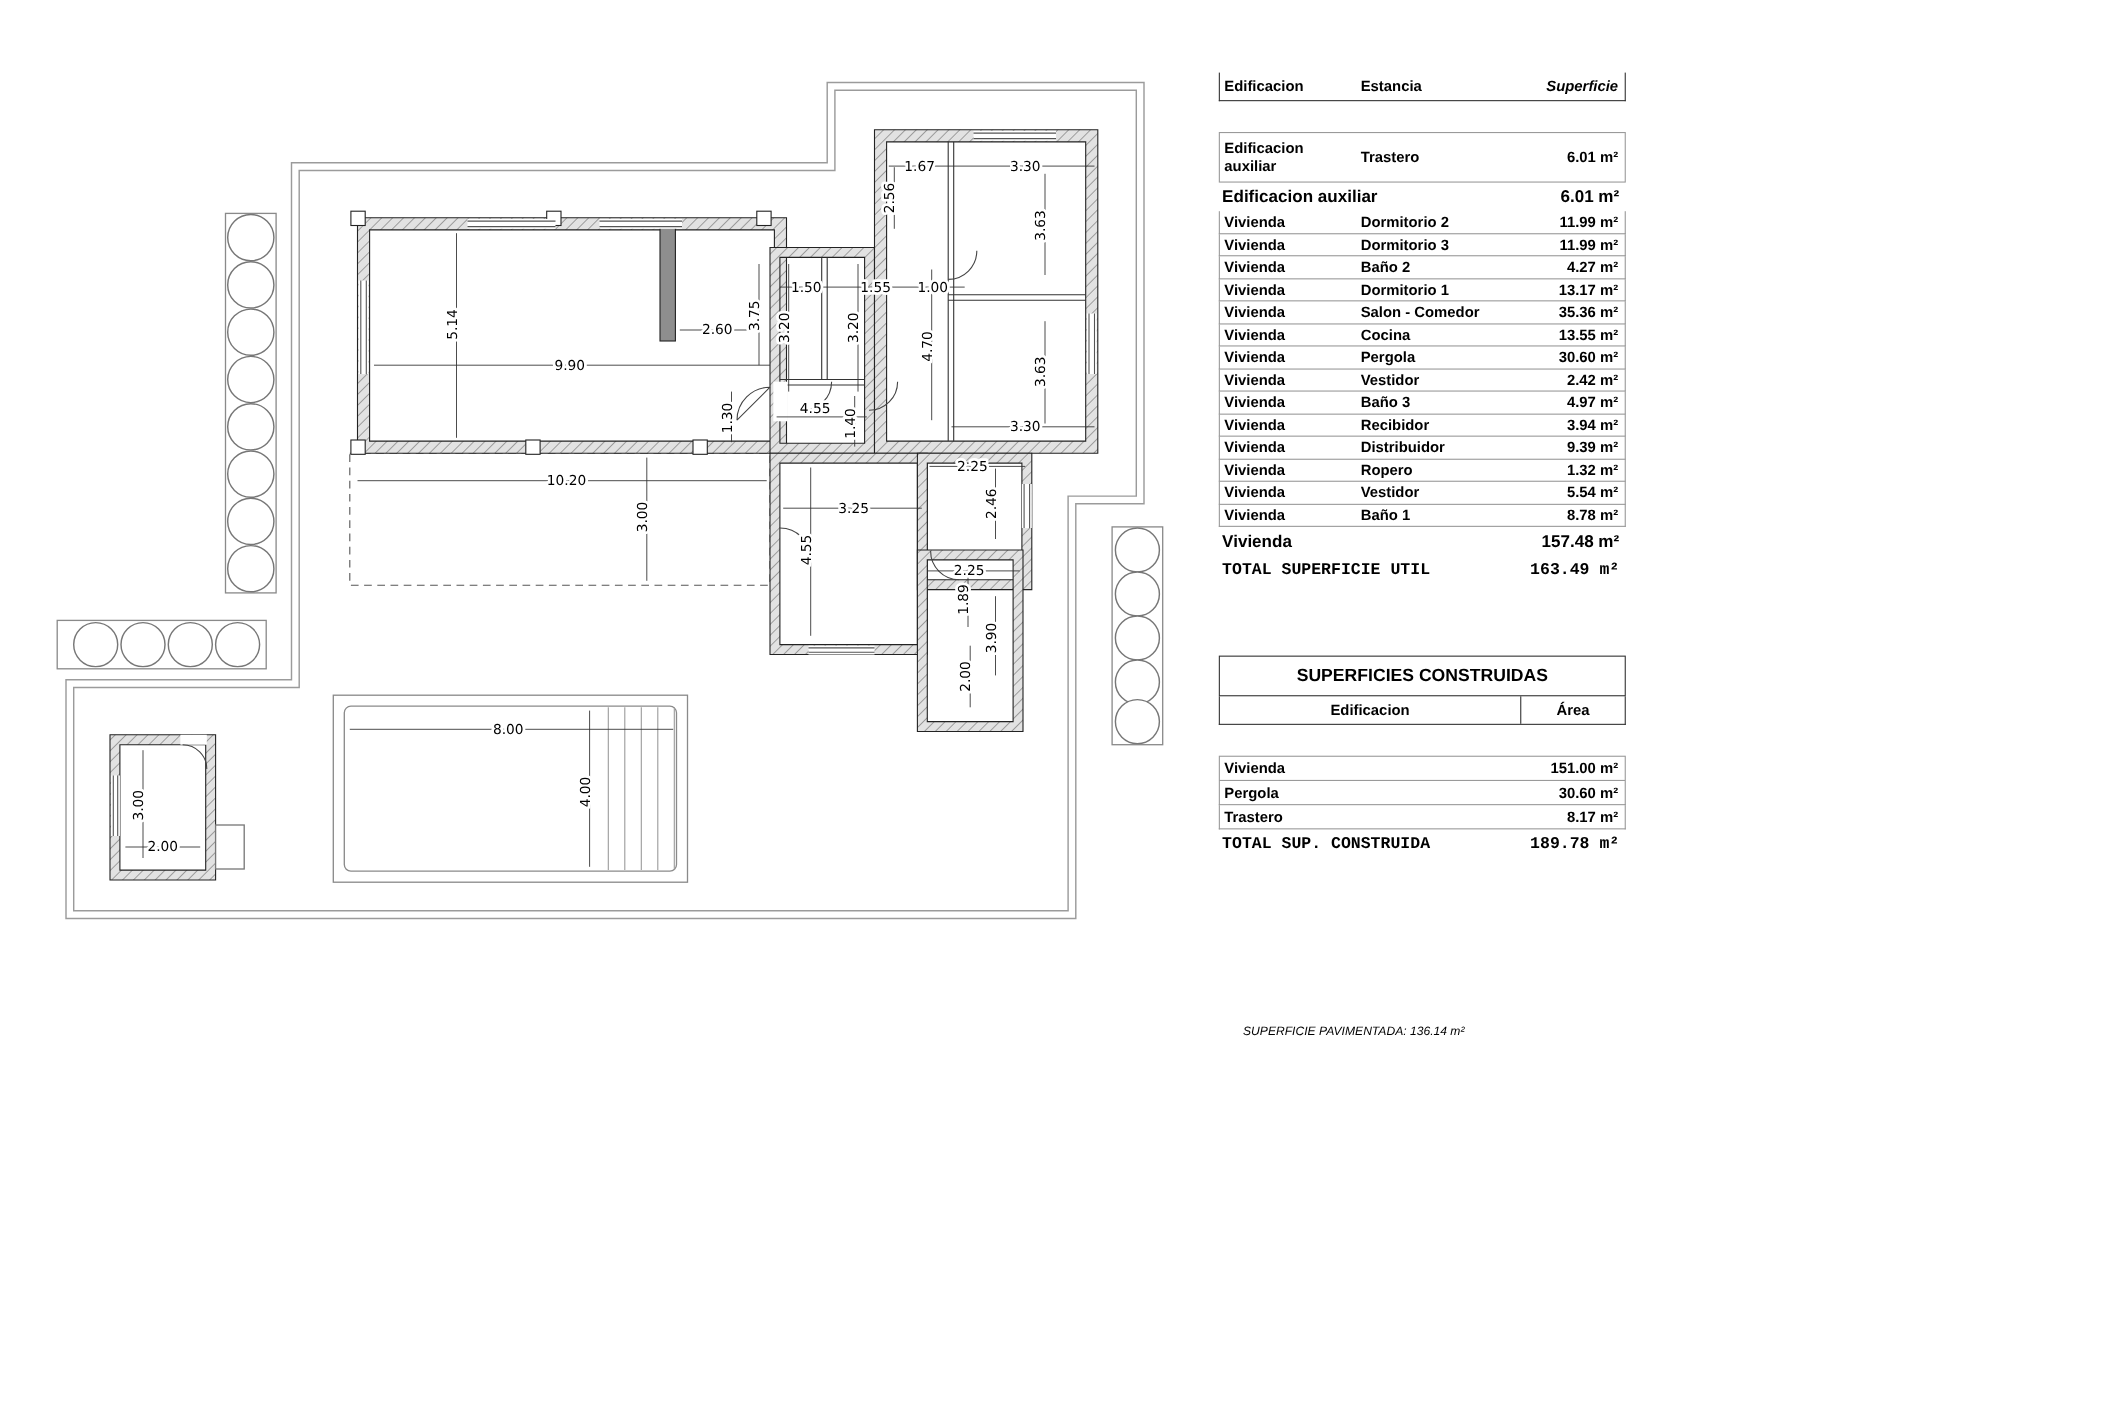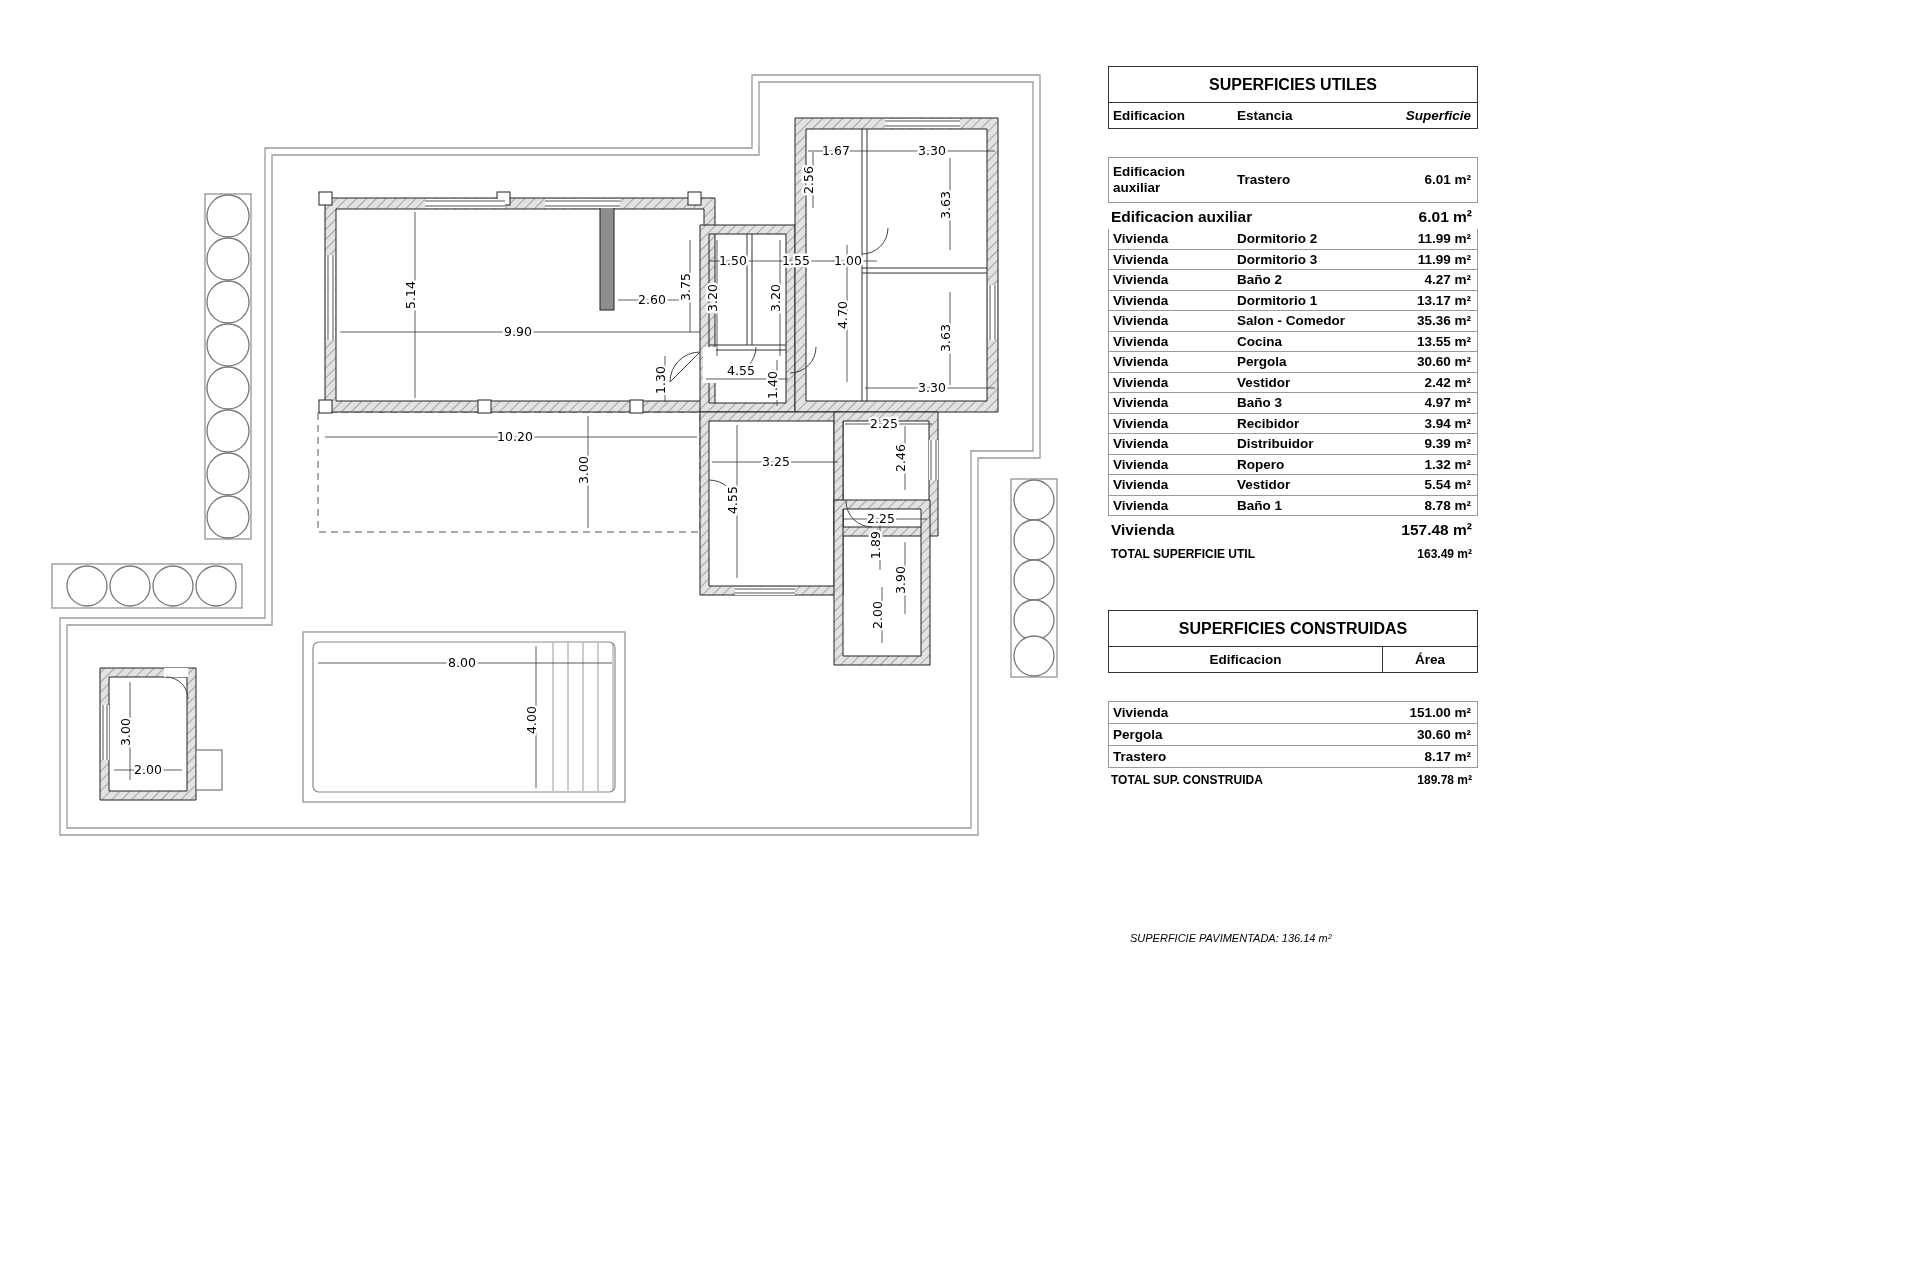--- a/index.html
+++ b/index.html
@@ -20,22 +20,22 @@
   .hdr .right { text-align:right; padding-right:6px;font-style:italic; }
   .spacer { height:28px; }
   .r3 { display:grid; grid-template-columns:124px 154px 1fr; font-weight:bold; font-size:13.5px;
         border:1px solid #9a9a9a; border-top:none; align-items:center; }
   .r3.first { border-top:1px solid #9a9a9a; }
   .r3 span { padding:2px 4px; line-height:1.15; }
   .r3 .val { text-align:right; padding-right:6px; }
   .r3.aux { min-height:44px; }
   .subrow { display:flex; justify-content:space-between; align-items:baseline;
             font-weight:bold; font-size:15.5px; padding:5px 6px 3px 3px; }
-  .subrow.totalrow { font-size:12px; }
-  .tbl2 { margin-top:46px; }
+  .subrow.totalrow { font-size:15px;font-family:Liberation Mono, monospace; }
+  .tbl2 { margin-top:66px; }
   .hdr2 { display:grid; grid-template-columns:1fr 95px; border:1.6px solid #333; border-top:none;
           font-weight:bold; font-size:13.5px; }
   .hdr2 span { text-align:center; padding:5px 0; }
   .hdr2 span + span { border-left:1.6px solid #333; }
   .r2 { display:flex; justify-content:space-between; border:1px solid #9a9a9a; border-top:none;
         font-weight:bold; font-size:13.5px; padding:3px 6px 3px 4px; }
   .r2.first { border-top:1px solid #9a9a9a; }
   .note { position:absolute; left:1130px; top:932px; font-size:11px;font-style:italic; }
 </style>
 </head>
@@ -245,21 +245,20 @@
       <text x="462" y="667" class="dim">8.00</text>
       <text x="536" y="720" class="dim" transform="rotate(-90 536 720)">4.00</text>
       <text x="130" y="732" class="dim" transform="rotate(-90 130 732)">3.00</text>
       <text x="148" y="774" class="dim">2.00</text>
     </g>
 </svg>
 
 <div class="panel">
 
   <div>
-    <div class="tbox">SUPERFICIES UTILES</div>
     <div class="hdr">
       <span>Edificacion</span>
       <span>Estancia</span>
       <span class="right">Superficie</span>
     </div>
     <div class="spacer"></div>
     <div class="r3 first aux">
       <span>Edificacion auxiliar</span>
       <span>Trastero</span>
       <span class="val">6.01 m²</span>

